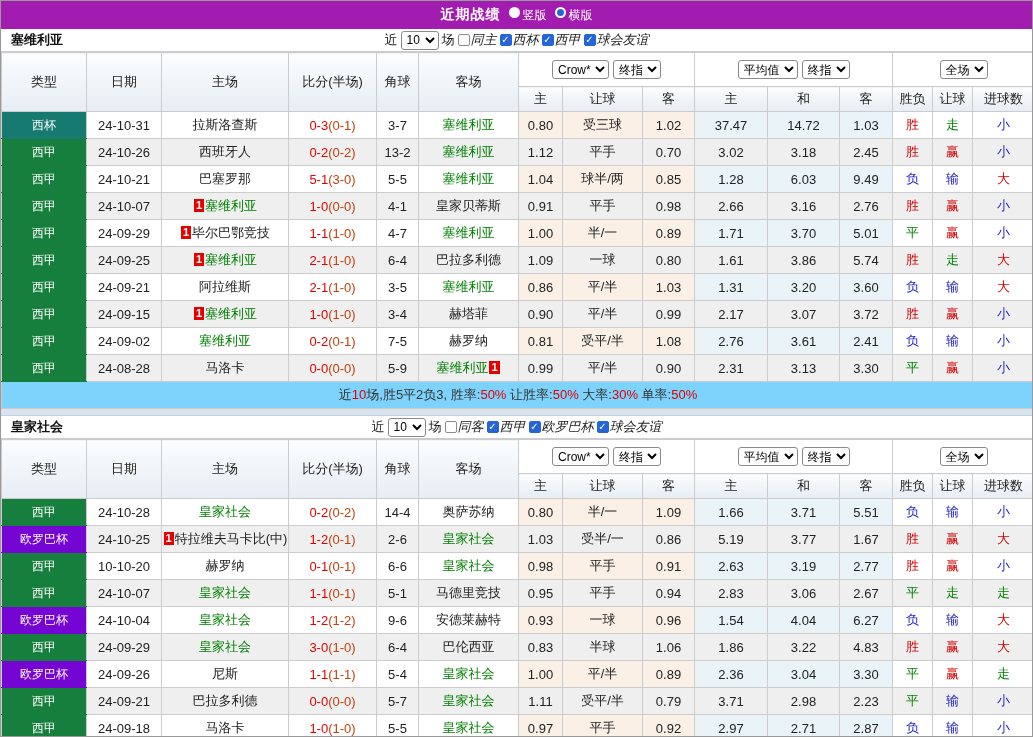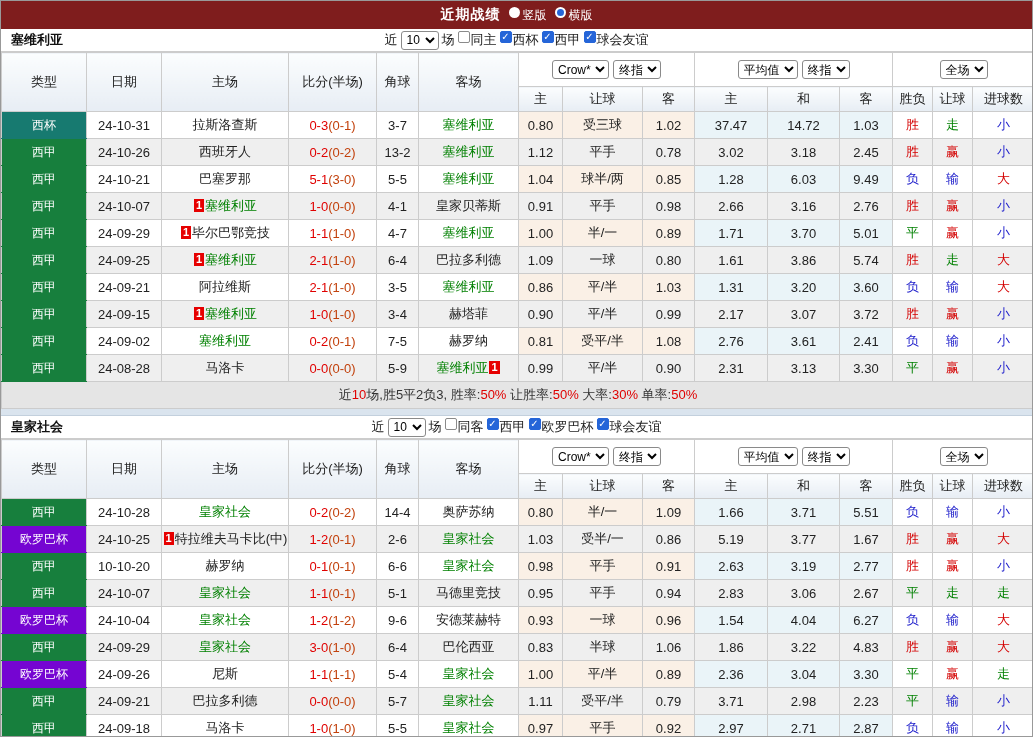--- a/index.html
+++ b/index.html
@@ -1,48 +1,48 @@
 <!DOCTYPE html>
 <html><head>
 <meta charset="utf-8">
 <style>
   html,body{margin:0;padding:0;}
   body{width:1033px;font-family:"Liberation Sans","DejaVu Sans",sans-serif;font-size:13px;color:#222;background:#fff;}
   .page{width:1033px;height:737px;box-sizing:border-box;border:1px solid #999;display:flex;flex-direction:column;overflow:hidden;background:#fff;}
-  .titlebar{height:28px;flex:0 0 28px;background:#7f1d1d;color:#fff;display:flex;align-items:center;justify-content:center;gap:8px;}
+  .titlebar{height:28px;flex:0 0 28px;background:#a21caf;color:#fff;display:flex;align-items:center;justify-content:center;gap:8px;}
   .titlebar .ttl{font-weight:bold;font-size:14px;letter-spacing:1px;}
   .radio-wrap{display:inline-flex;align-items:flex-start;gap:3px;font-size:12px;cursor:pointer;}
   .radio{width:11px;height:11px;border-radius:50%;background:#fff;display:inline-block;position:relative;}
   .radio.dot::after{content:"";position:absolute;left:2px;top:2px;right:2px;bottom:2px;border-radius:50%;background:#2565d8;}
   .filter-row{height:22px;flex:0 0 22px;position:relative;display:flex;align-items:center;justify-content:center;border-bottom:1px solid #ccc;background:#fff;}
   .filter-row .team{position:absolute;left:10px;font-weight:bold;color:#111;}
   .filter-center{display:inline-flex;align-items:center;gap:3px;}
   select{font-size:12px;height:19px;border:1px solid #8a8a8a;border-radius:3px;background:#fff;font-family:inherit;padding:0 1px;}
   .cb{width:12px;height:12px;border:1px solid #8a8a8a;background:#fff;display:inline-flex;align-items:center;justify-content:center;border-radius:2px;box-sizing:border-box;}
   .cb.on{background:#2565d8;border-color:#2565d8;color:#fff;font-size:10px;font-weight:bold;}
   .cb.on::after{content:"✓";line-height:1;}
-  .cb-wrap{display:inline-flex;gap:1px;cursor:pointer;}
+  .cb-wrap{display:inline-flex;align-items:center;gap:1px;cursor:pointer;font-style:italic;}
   table{border-collapse:collapse;table-layout:fixed;width:100%;}
   th,td{border:1px solid #ccc;text-align:center;padding:0;overflow:hidden;white-space:nowrap;}
   thead th{background:linear-gradient(#fbfdfe,#e7edf4);font-weight:normal;font-size:13px;color:#222;height:24px;}
   thead th.hd-drop{background:#fff;}
   thead select{margin:7px 2px;}
   tbody td{height:26px;font-size:13px;color:#222;background:#fff;}
   tbody tr:nth-child(even) td{background:#efefef;}
   tbody td.bg-cream{background:#faf0e6;}
   tbody td.bg-blue{background:#eaf4f8;}
   td.comp{color:#fff;font-size:12px;}
   td.comp.c-laliga{background:#177f3d;border-color:#177f3d #ccc;}
   td.comp.c-copa{background:#177a70;border-color:#177a70 #ccc;}
   td.comp.c-europa{background:#7505d2;border-color:#7505d2 #ccc;}
   .green{color:#008000;}
   .ft{color:#e00000;} .ht{color:#c2410c;}
   .r{color:#d40000;} .g{color:#008000;} .b{color:#2222cc;}
   .badge{display:inline-block;background:#e60000;color:#fff;font-size:11px;line-height:13px;padding:0 2px;font-weight:bold;margin:0 1px;vertical-align:1px;}
-  tfoot td{height:26px;background:#e5e5e5;font-size:13px;color:#333;}
+  tfoot td{height:26px;background:#7dd3fc;font-size:13px;color:#333;}
   tfoot .red{color:#e00000;}
   .sep{height:6px;flex:0 0 6px;background:#dae4ee;border-bottom:1px solid #c3d0dd;}
 </style>
 </head>
 <body>
 
 <div class="page">
   <div class="titlebar">
     <span class="ttl">近期战绩</span>
     <span class="radio-wrap">
@@ -141,21 +141,21 @@
           </tr>
           <tr>
             <td class="comp c-laliga">西甲</td>
             <td>24-10-26</td>
             <td><span>西班牙人</span></td>
             <td><span class="ft">0-2</span><span class="ht">(0-2)</span></td>
             <td>13-2</td>
             <td><span class="green">塞维利亚</span></td>
             <td class="bg-cream">1.12</td>
             <td class="bg-cream">平手</td>
-            <td class="bg-cream">0.78</td>
+            <td class="bg-cream">0.70</td>
             <td class="bg-blue">3.02</td>
             <td class="bg-blue">3.18</td>
             <td class="bg-blue">2.45</td>
             <td class="r">胜</td>
             <td class="r">赢</td>
             <td class="b">小</td>
           </tr>
           <tr>
             <td class="comp c-laliga">西甲</td>
             <td>24-10-21</td>

